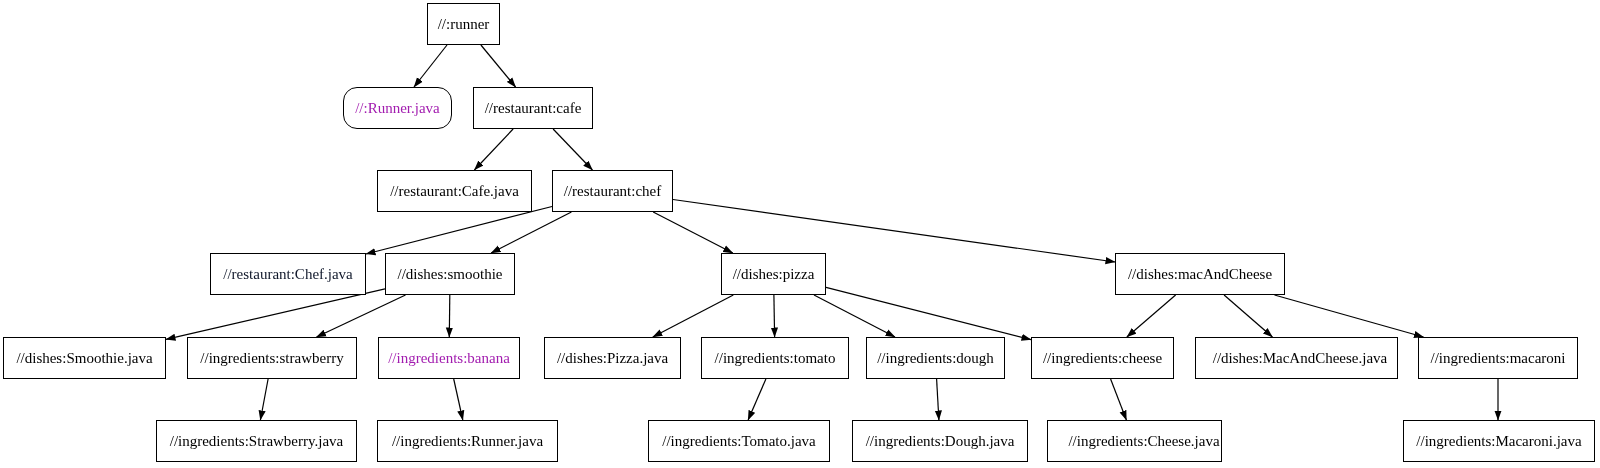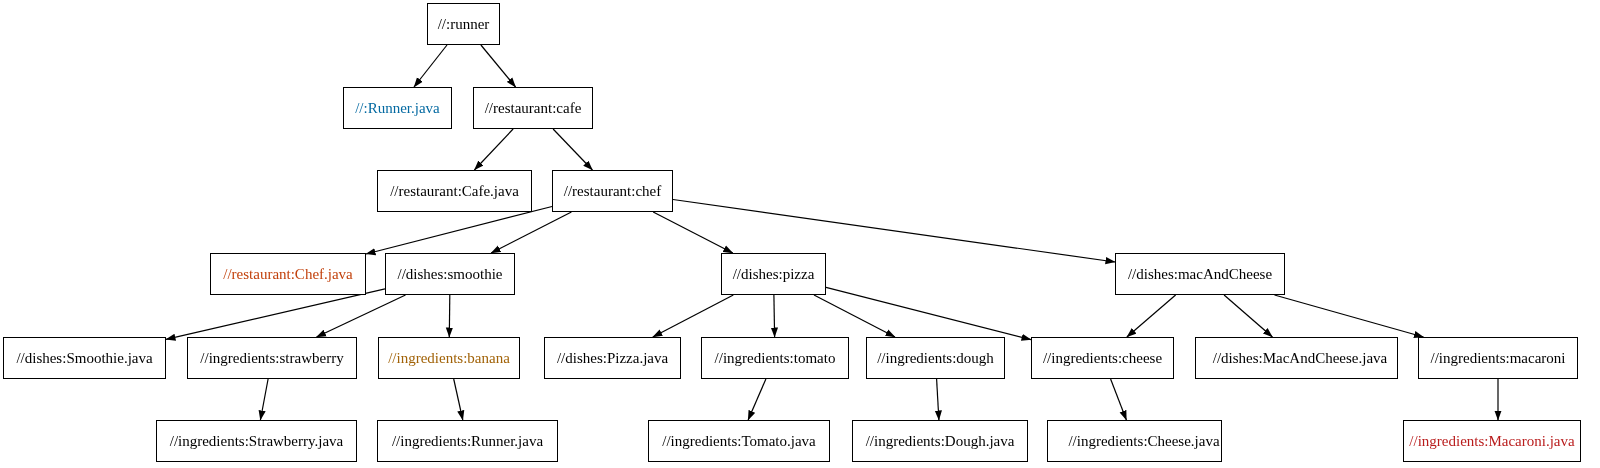--- a/index.html
+++ b/index.html
@@ -68,36 +68,36 @@
         <line x1="936.6" y1="379.0" x2="938.9" y2="420.0" stroke="#000000" stroke-width="1.2" marker-end="url(#arrowhead)"></line>
         <line x1="1110.6" y1="379.0" x2="1126.4" y2="420.0" stroke="#000000" stroke-width="1.2" marker-end="url(#arrowhead)"></line>
         <line x1="1175.6" y1="295.0" x2="1126.9" y2="337.0" stroke="#000000" stroke-width="1.2" marker-end="url(#arrowhead)"></line>
         <line x1="1224.1" y1="295.0" x2="1272.4" y2="337.0" stroke="#000000" stroke-width="1.2" marker-end="url(#arrowhead)"></line>
         <line x1="1274.5" y1="295.0" x2="1423.5" y2="337.0" stroke="#000000" stroke-width="1.2" marker-end="url(#arrowhead)"></line>
         <line x1="1498.0" y1="379.0" x2="1498.0" y2="420.0" stroke="#000000" stroke-width="1.2" marker-end="url(#arrowhead)"></line>
       </g>
   </svg>
 
 <div class="graph-node" style="left: 427px; top: 3px; width: 73px; height: 42px; background: rgb(255, 255, 255); border-color: rgb(0, 0, 0); color: rgb(0, 0, 0);">//:runner</div>
-    <div class="graph-node" style="left: 343px; top: 87px; width: 109px; height: 42px; background: rgb(255, 255, 255); border-color: rgb(0, 0, 0); color: #0369a1;">//:Runner.java</div>
+    <div class="graph-node" style="left: 343px; top: 87px; width: 109px; height: 42px; background: rgb(255, 255, 255); border-color: rgb(0, 0, 0); color: #a21caf; border-radius: 14px;">//:Runner.java</div>
     <div class="graph-node" style="left: 473px; top: 87px; width: 120px; height: 42px; background: rgb(255, 255, 255); border-color: rgb(0, 0, 0); color: rgb(0, 0, 0);">//restaurant:cafe</div>
     <div class="graph-node" style="left: 377px; top: 170px; width: 155px; height: 42px; background: rgb(255, 255, 255); border-color: rgb(0, 0, 0); color: rgb(0, 0, 0);">//restaurant:Cafe.java</div>
     <div class="graph-node" style="left: 552px; top: 170px; width: 121px; height: 42px; background: rgb(255, 255, 255); border-color: rgb(0, 0, 0); color: rgb(0, 0, 0);">//restaurant:chef</div>
-    <div class="graph-node" style="left: 210px; top: 253px; width: 156px; height: 42px; background: rgb(255, 255, 255); border-color: rgb(0, 0, 0); color: #c2410c;">//restaurant:Chef.java</div>
+    <div class="graph-node" style="left: 210px; top: 253px; width: 156px; height: 42px; background: rgb(255, 255, 255); border-color: rgb(0, 0, 0); color: #0f172a;">//restaurant:Chef.java</div>
     <div class="graph-node" style="left: 385px; top: 253px; width: 130px; height: 42px; background: rgb(255, 255, 255); border-color: rgb(0, 0, 0); color: rgb(0, 0, 0);">//dishes:smoothie</div>
     <div class="graph-node" style="left: 721px; top: 253px; width: 105px; height: 42px; background: rgb(255, 255, 255); border-color: rgb(0, 0, 0); color: rgb(0, 0, 0);">//dishes:pizza</div>
     <div class="graph-node" style="left: 1115px; top: 253px; width: 170px; height: 42px; background: rgb(255, 255, 255); border-color: rgb(0, 0, 0); color: rgb(0, 0, 0);">//dishes:macAndCheese</div>
     <div class="graph-node" style="left: 3px; top: 337px; width: 163px; height: 42px; background: rgb(255, 255, 255); border-color: rgb(0, 0, 0); color: rgb(0, 0, 0);">//dishes:Smoothie.java</div>
     <div class="graph-node" style="left: 187px; top: 337px; width: 170px; height: 42px; background: rgb(255, 255, 255); border-color: rgb(0, 0, 0); color: rgb(0, 0, 0);">//ingredients:strawberry</div>
-    <div class="graph-node" style="left: 378px; top: 337px; width: 142px; height: 42px; background: rgb(255, 255, 255); border-color: rgb(0, 0, 0); color: #a16207;">//ingredients:banana</div>
+    <div class="graph-node" style="left: 378px; top: 337px; width: 142px; height: 42px; background: rgb(255, 255, 255); border-color: rgb(0, 0, 0); color: #a21caf;">//ingredients:banana</div>
     <div class="graph-node" style="left: 544px; top: 337px; width: 137px; height: 42px; background: rgb(255, 255, 255); border-color: rgb(0, 0, 0); color: rgb(0, 0, 0);">//dishes:Pizza.java</div>
     <div class="graph-node" style="left: 701px; top: 337px; width: 148px; height: 42px; background: rgb(255, 255, 255); border-color: rgb(0, 0, 0); color: rgb(0, 0, 0);">//ingredients:tomato</div>
     <div class="graph-node" style="left: 866px; top: 337px; width: 139px; height: 42px; background: rgb(255, 255, 255); border-color: rgb(0, 0, 0); color: rgb(0, 0, 0);">//ingredients:dough</div>
     <div class="graph-node" style="left: 1031px; top: 337px; width: 143px; height: 42px; background: rgb(255, 255, 255); border-color: rgb(0, 0, 0); color: rgb(0, 0, 0);">//ingredients:cheese</div>
     <div class="graph-node" style="left: 1195px; top: 337px; width: 203px; height: 42px; background: rgb(255, 255, 255); border-color: rgb(0, 0, 0); color: rgb(0, 0, 0); padding-left: 7px;">//dishes:MacAndCheese.java</div>
     <div class="graph-node" style="left: 1418px; top: 337px; width: 160px; height: 42px; background: rgb(255, 255, 255); border-color: rgb(0, 0, 0); color: rgb(0, 0, 0);">//ingredients:macaroni</div>
     <div class="graph-node" style="left: 156px; top: 420px; width: 201px; height: 42px; background: rgb(255, 255, 255); border-color: rgb(0, 0, 0); color: rgb(0, 0, 0);">//ingredients:Strawberry.java</div>
     <div class="graph-node" style="left: 377px; top: 420px; width: 181px; height: 42px; background: rgb(255, 255, 255); border-color: rgb(0, 0, 0); color: rgb(0, 0, 0);">//ingredients:Runner.java</div>
     <div class="graph-node" style="left: 648px; top: 420px; width: 182px; height: 42px; background: rgb(255, 255, 255); border-color: rgb(0, 0, 0); color: rgb(0, 0, 0);">//ingredients:Tomato.java</div>
     <div class="graph-node" style="left: 852px; top: 420px; width: 176px; height: 42px; background: rgb(255, 255, 255); border-color: rgb(0, 0, 0); color: rgb(0, 0, 0);">//ingredients:Dough.java</div>
     <div class="graph-node" style="left: 1047px; top: 420px; width: 175px; height: 42px; background: rgb(255, 255, 255); border-color: rgb(0, 0, 0); color: rgb(0, 0, 0); padding-left: 19px;">//ingredients:Cheese.java</div>
-    <div class="graph-node" style="left: 1403px; top: 420px; width: 178px; height: 42px; background: rgb(255, 255, 255); border-color: rgb(0, 0, 0); color: #b91c1c;">//ingredients:Macaroni.java</div>
+    <div class="graph-node" style="left: 1403px; top: 420px; width: 192px; height: 42px; background: rgb(255, 255, 255); border-color: rgb(0, 0, 0); color: #000000;">//ingredients:Macaroni.java</div>
   </div>
 
 </body></html>

